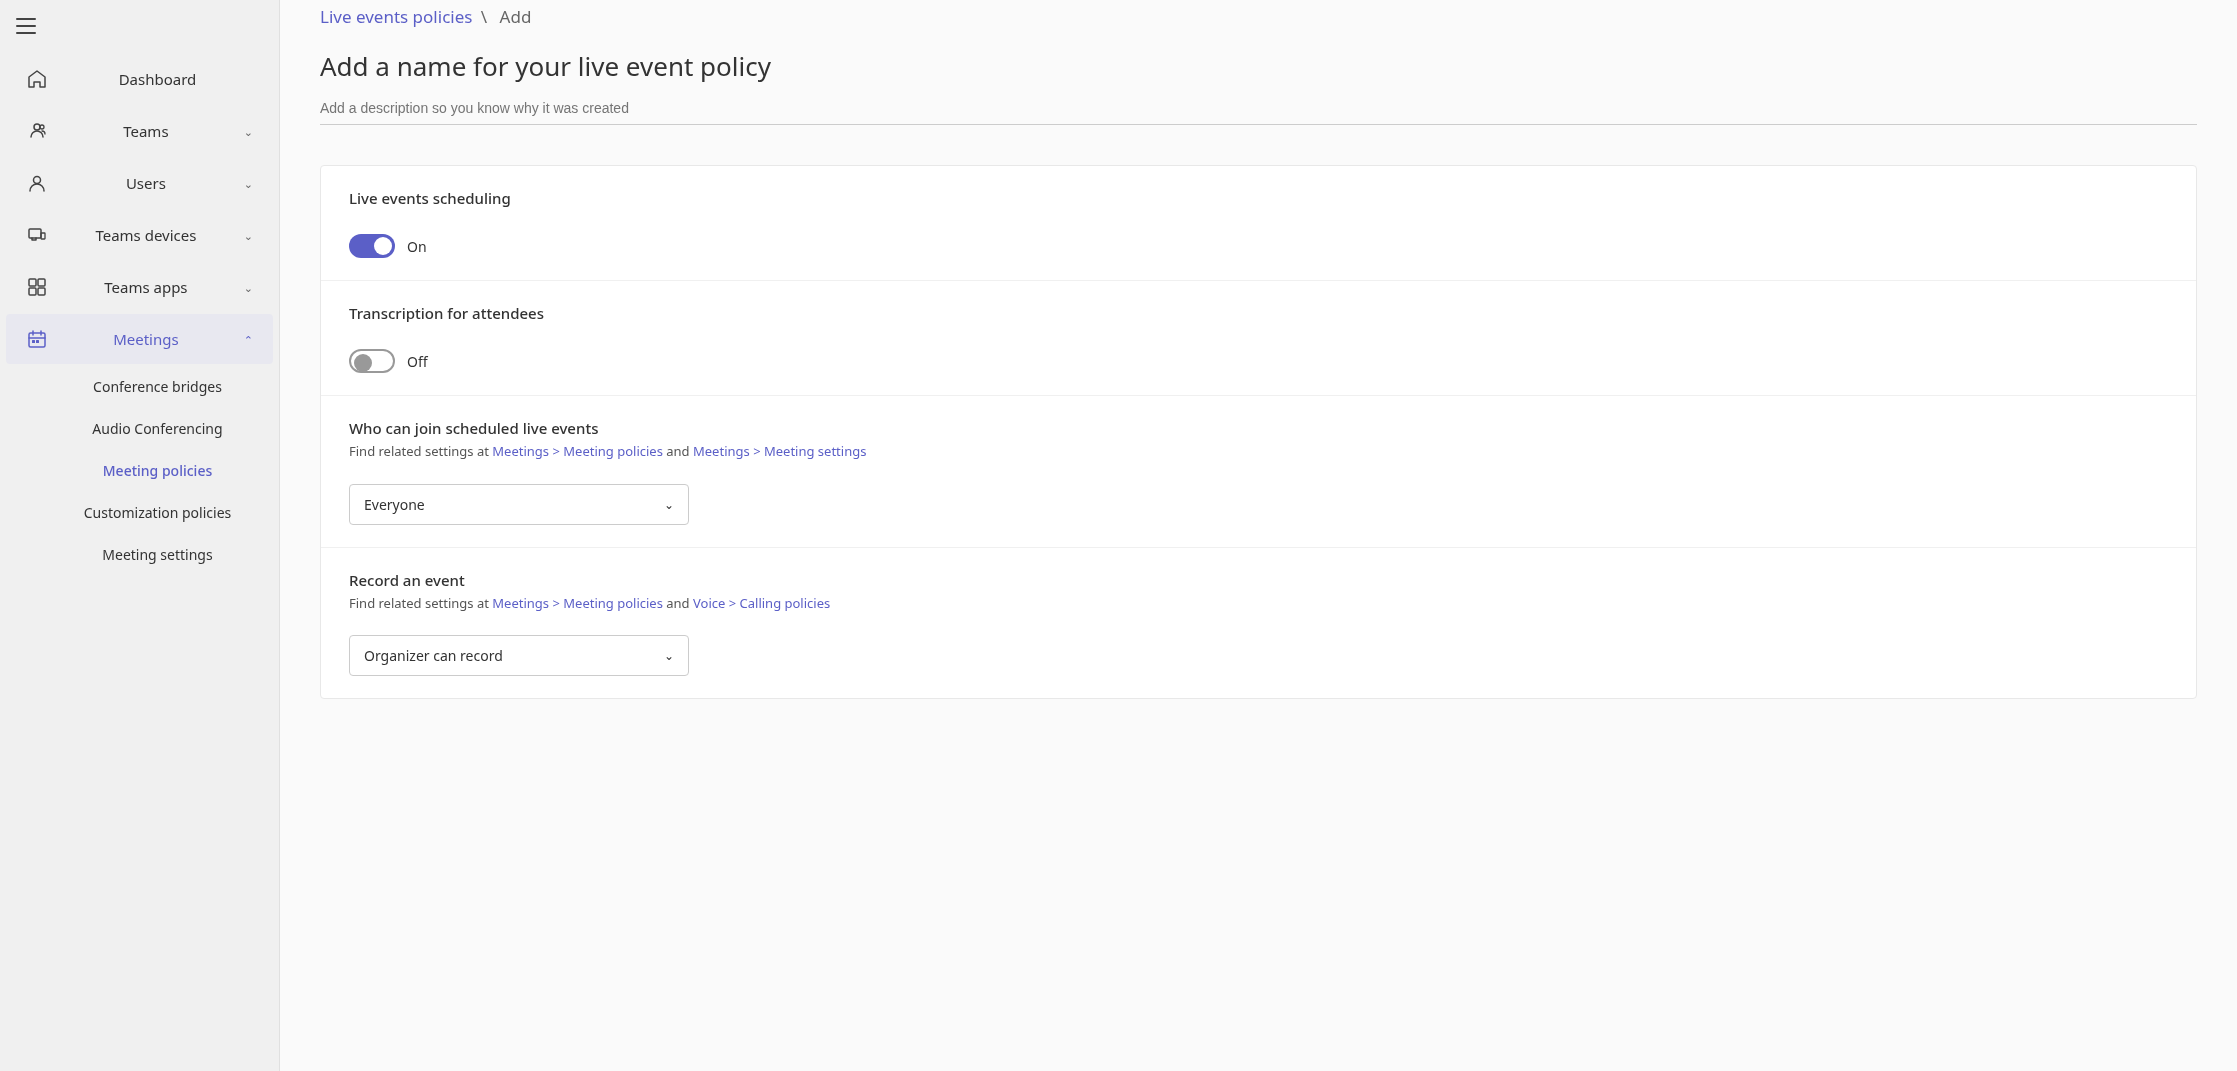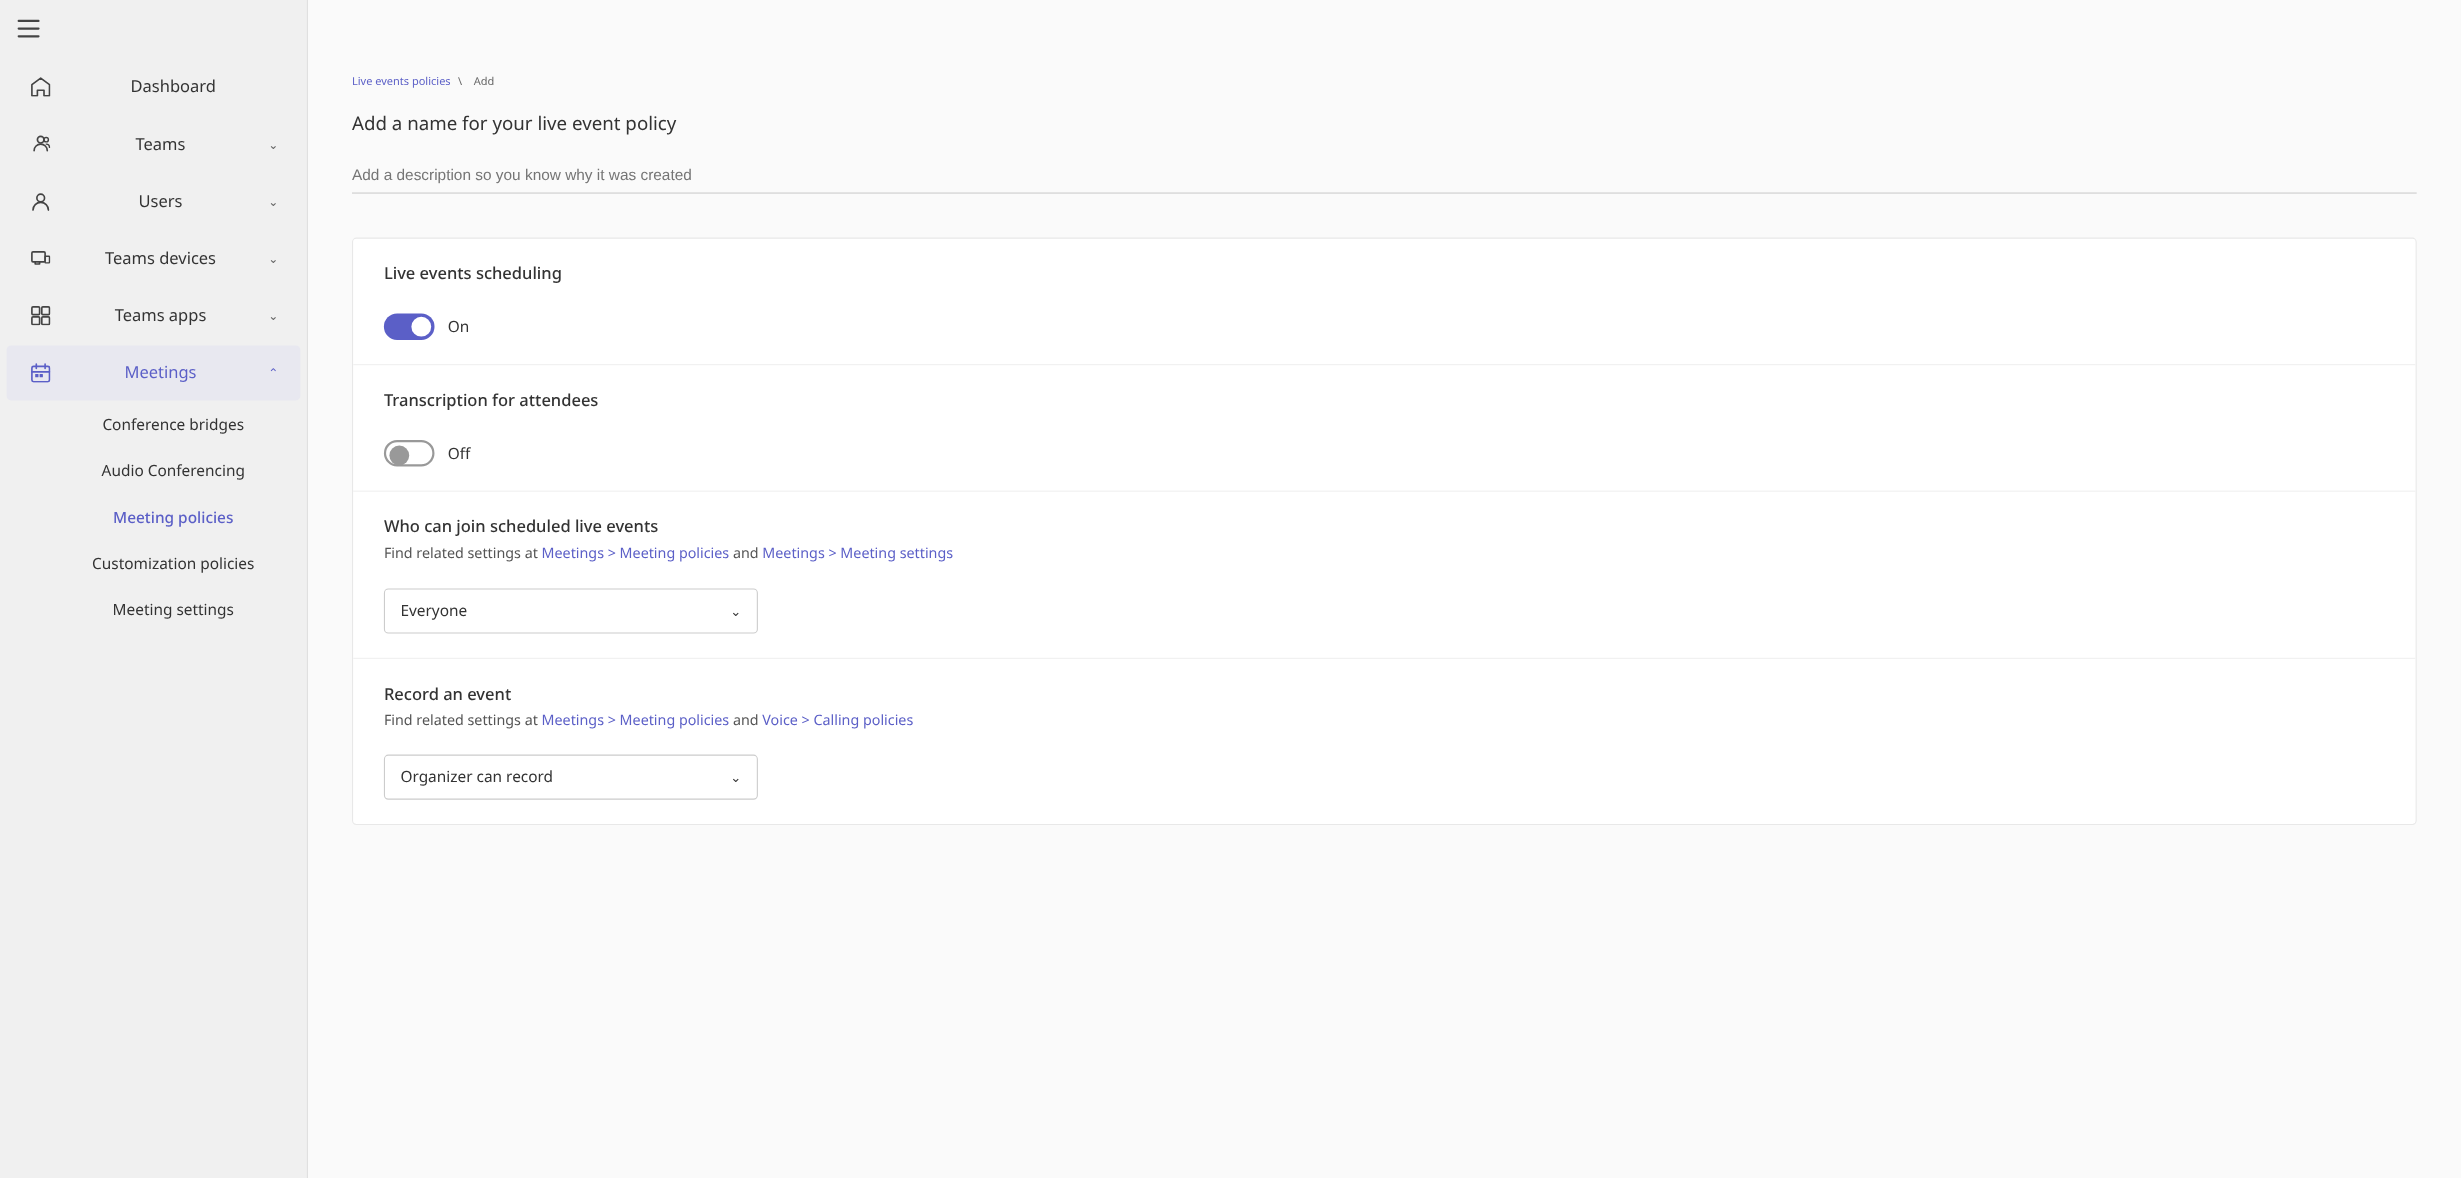--- a/index.html
+++ b/index.html
@@ -73,39 +73,38 @@
     .sub-nav-item.active { color: #5b5fc7; font-weight: 500; }
 
     
     .main {
       flex: 1;
       overflow-y: auto;
       background: #fafafa;
       padding: 0;
     }
     .breadcrumb {
-      padding: 22px 40px 10px;
-      font-size: 10px;
+      padding: 5px 40px 10px;
+      font-size: 17px;
       color: #666;
-      margin-top: 44px;
     }
     .breadcrumb a {
       color: #5b5fc7;
       text-decoration: none;
     }
     .breadcrumb span { color: #666; margin: 0 4px; }
 
     .content {
       padding: 10px 40px 40px;
     }
     .page-title {
-      font-size: 17px;
+      font-size: 26px;
       font-weight: 400;
       color: #333;
-      margin-bottom: 20px;
+      margin-bottom: 8px;
     }
     .description-field {
       width: 100%;
       border: none;
       border-bottom: 1px solid #ccc;
       background: transparent;
       font-size: 14px;
       color: #888;
       padding: 8px 0;
       outline: none;

